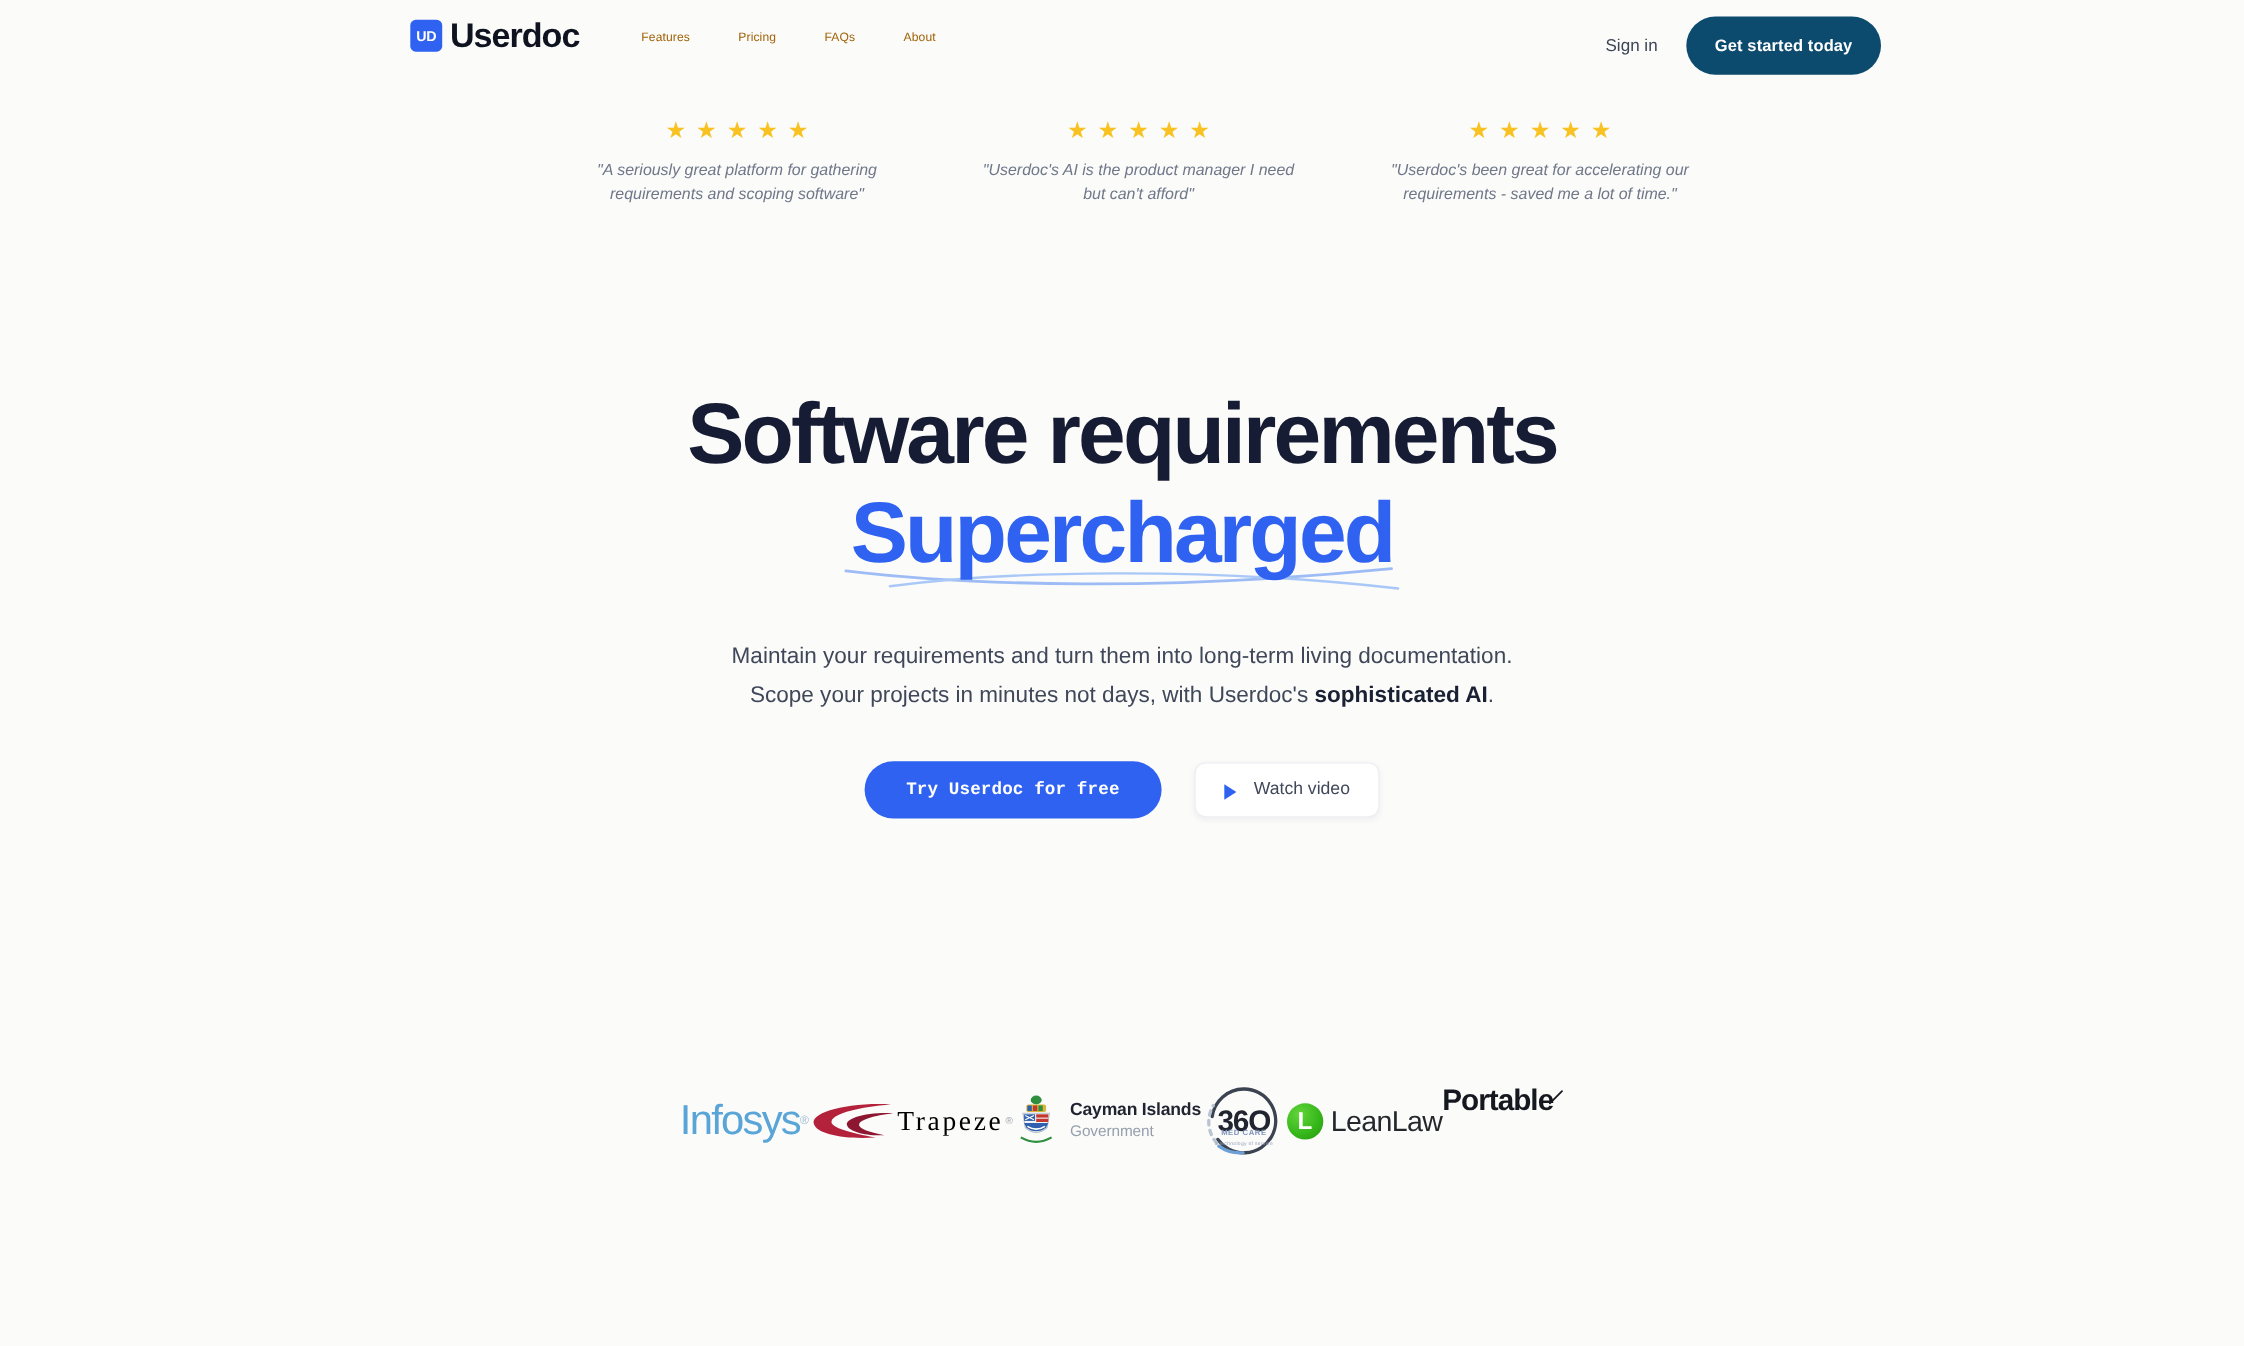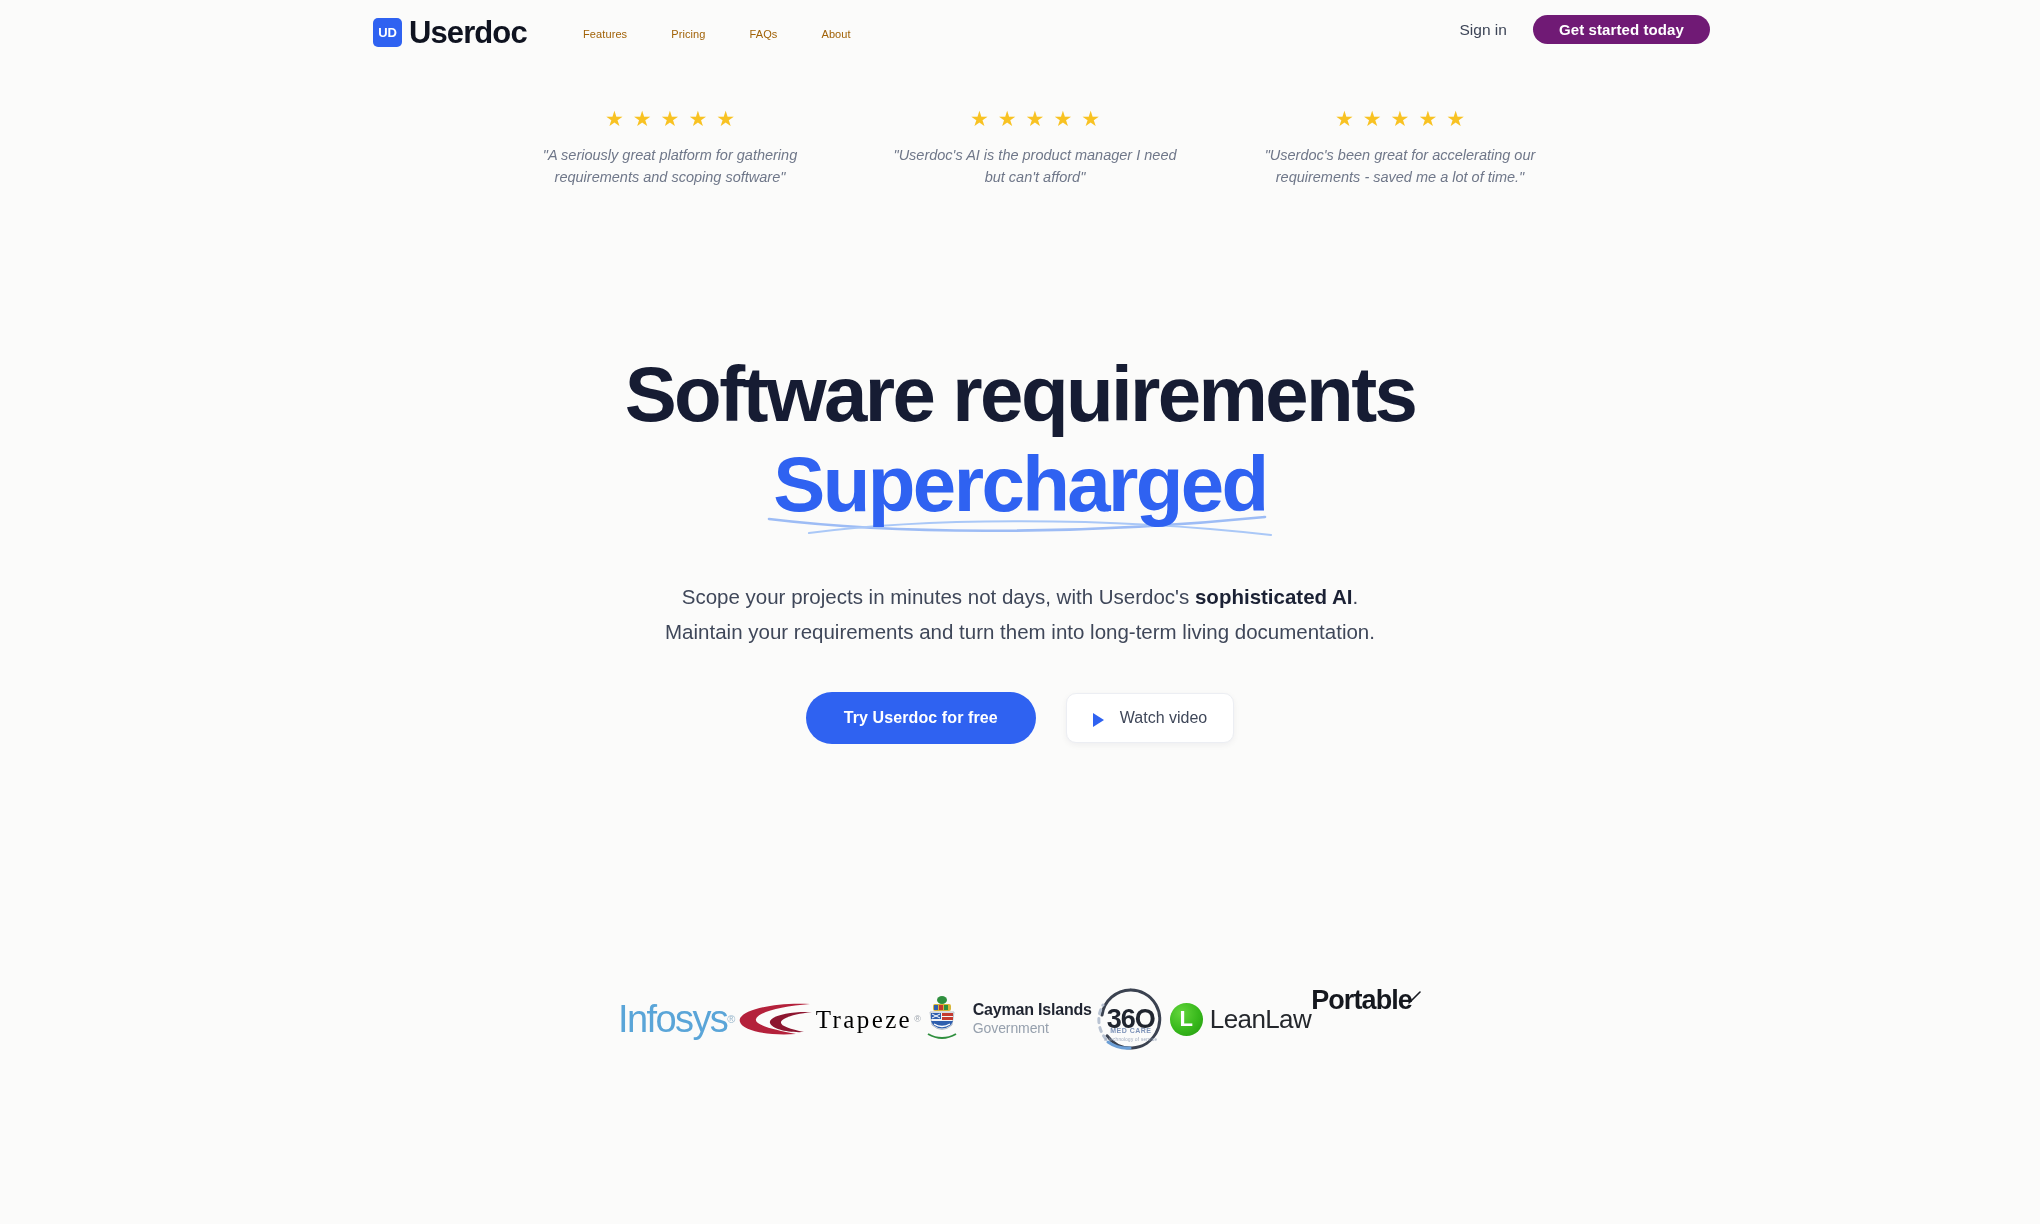--- a/index.html
+++ b/index.html
@@ -97,28 +97,28 @@
   }
 
   .signin-link {
     font-size: 15.5px;
     color: #3c4456;
     text-decoration: none;
     white-space: nowrap;
   }
 
   .btn-primary-pill {
-    background: #701a75;
+    background: #0c4a6e;
     color: #ffffff;
     border: none;
     border-radius: 999px;
     font-family: "Liberation Sans", sans-serif;
     font-size: 15px;
     font-weight: bold;
-    padding: 6px 26px;
+    padding: 18px 26px;
     cursor: pointer;
     white-space: nowrap;
     letter-spacing: 0.1px;
   }
 
   
   .testimonials {
     position: absolute;
     top: 108px;
     left: 520px;
@@ -208,21 +208,21 @@
     justify-content: center;
     align-items: center;
     gap: 30px;
   }
 
   .btn-cta {
     background: #2f62f1;
     color: #ffffff;
     border: none;
     border-radius: 999px;
-    font-family: Liberation Sans, sans-serif;
+    font-family: Liberation Mono, monospace;
     font-size: 16px;
     font-weight: bold;
     padding: 17px 38px;
     cursor: pointer;
     letter-spacing: 0.1px;
   }
 
   .btn-video {
     background: #ffffff;
     color: #3f4759;
@@ -412,22 +412,22 @@
       <span class="hero-title-accent-wrap">
         <span class="hero-title-accent">Supercharged</span>
         <svg class="swoosh" viewBox="0 0 510 42">
           <path d="M4 16 C 120 30, 300 34, 500 14" fill="none" stroke="#9dbcf5" stroke-width="2.6" stroke-linecap="round"></path>
           <path d="M44 30 C 150 16, 330 12, 506 32" fill="none" stroke="#aac8f7" stroke-width="2.2" stroke-linecap="round"></path>
         </svg>
       </span>
     </h1>
 
     <div class="hero-sub">
+      <div>Maintain your requirements and turn them into long-term living documentation.</div>
       <div><span>Scope your projects in minutes not days, with Userdoc's </span><b>sophisticated AI</b><span>.</span></div>
-      <div>Maintain your requirements and turn them into long-term living documentation.</div>
     </div>
 
     <div class="hero-cta">
       <button class="btn-cta">Try Userdoc for free</button>
       <button class="btn-video">
         <span class="play-icon"></span>
         <span>Watch video</span>
       </button>
     </div>
   </div>

